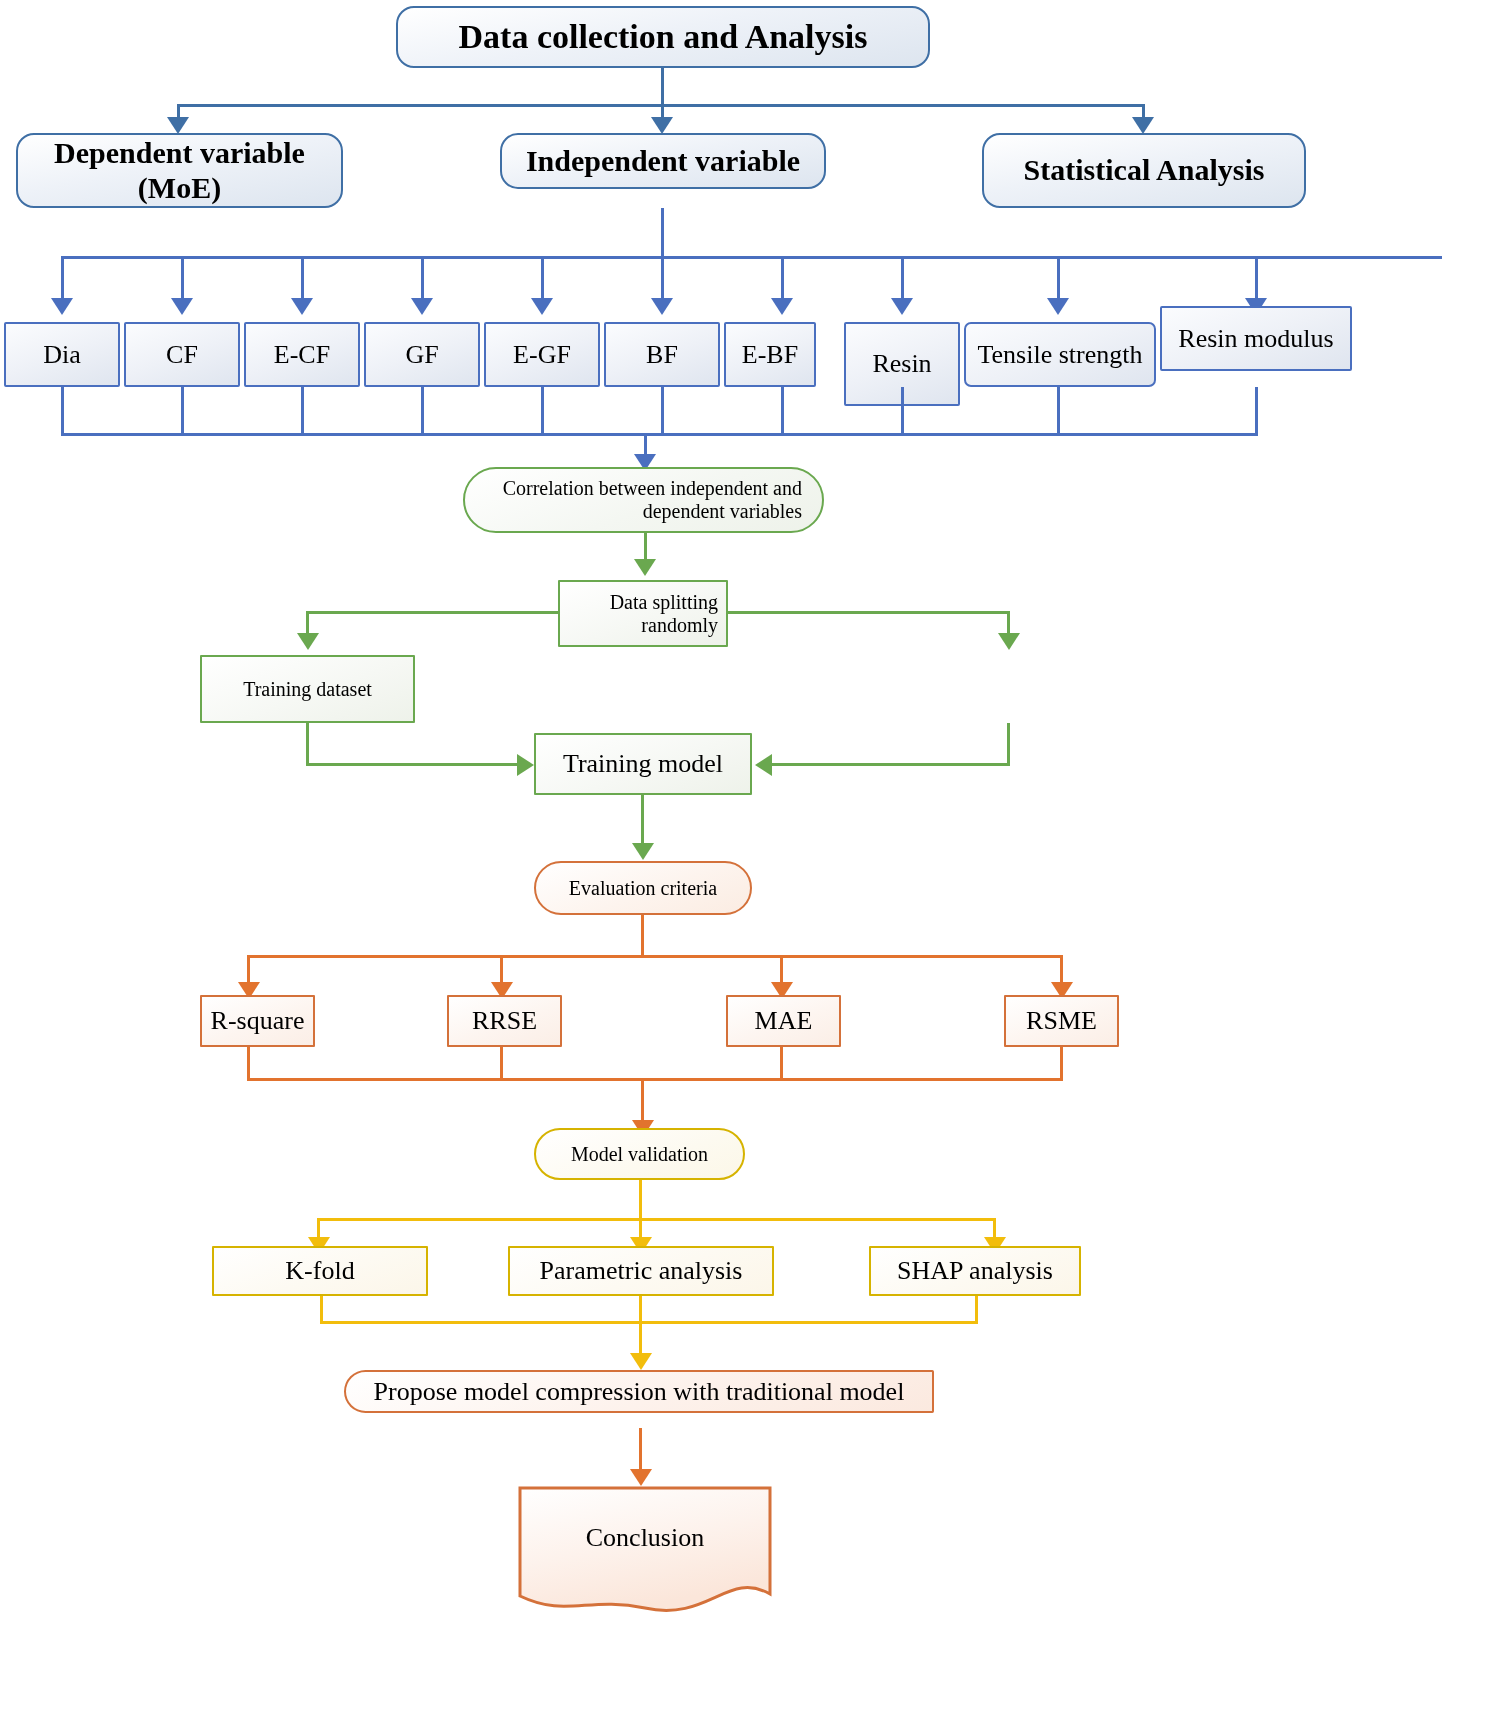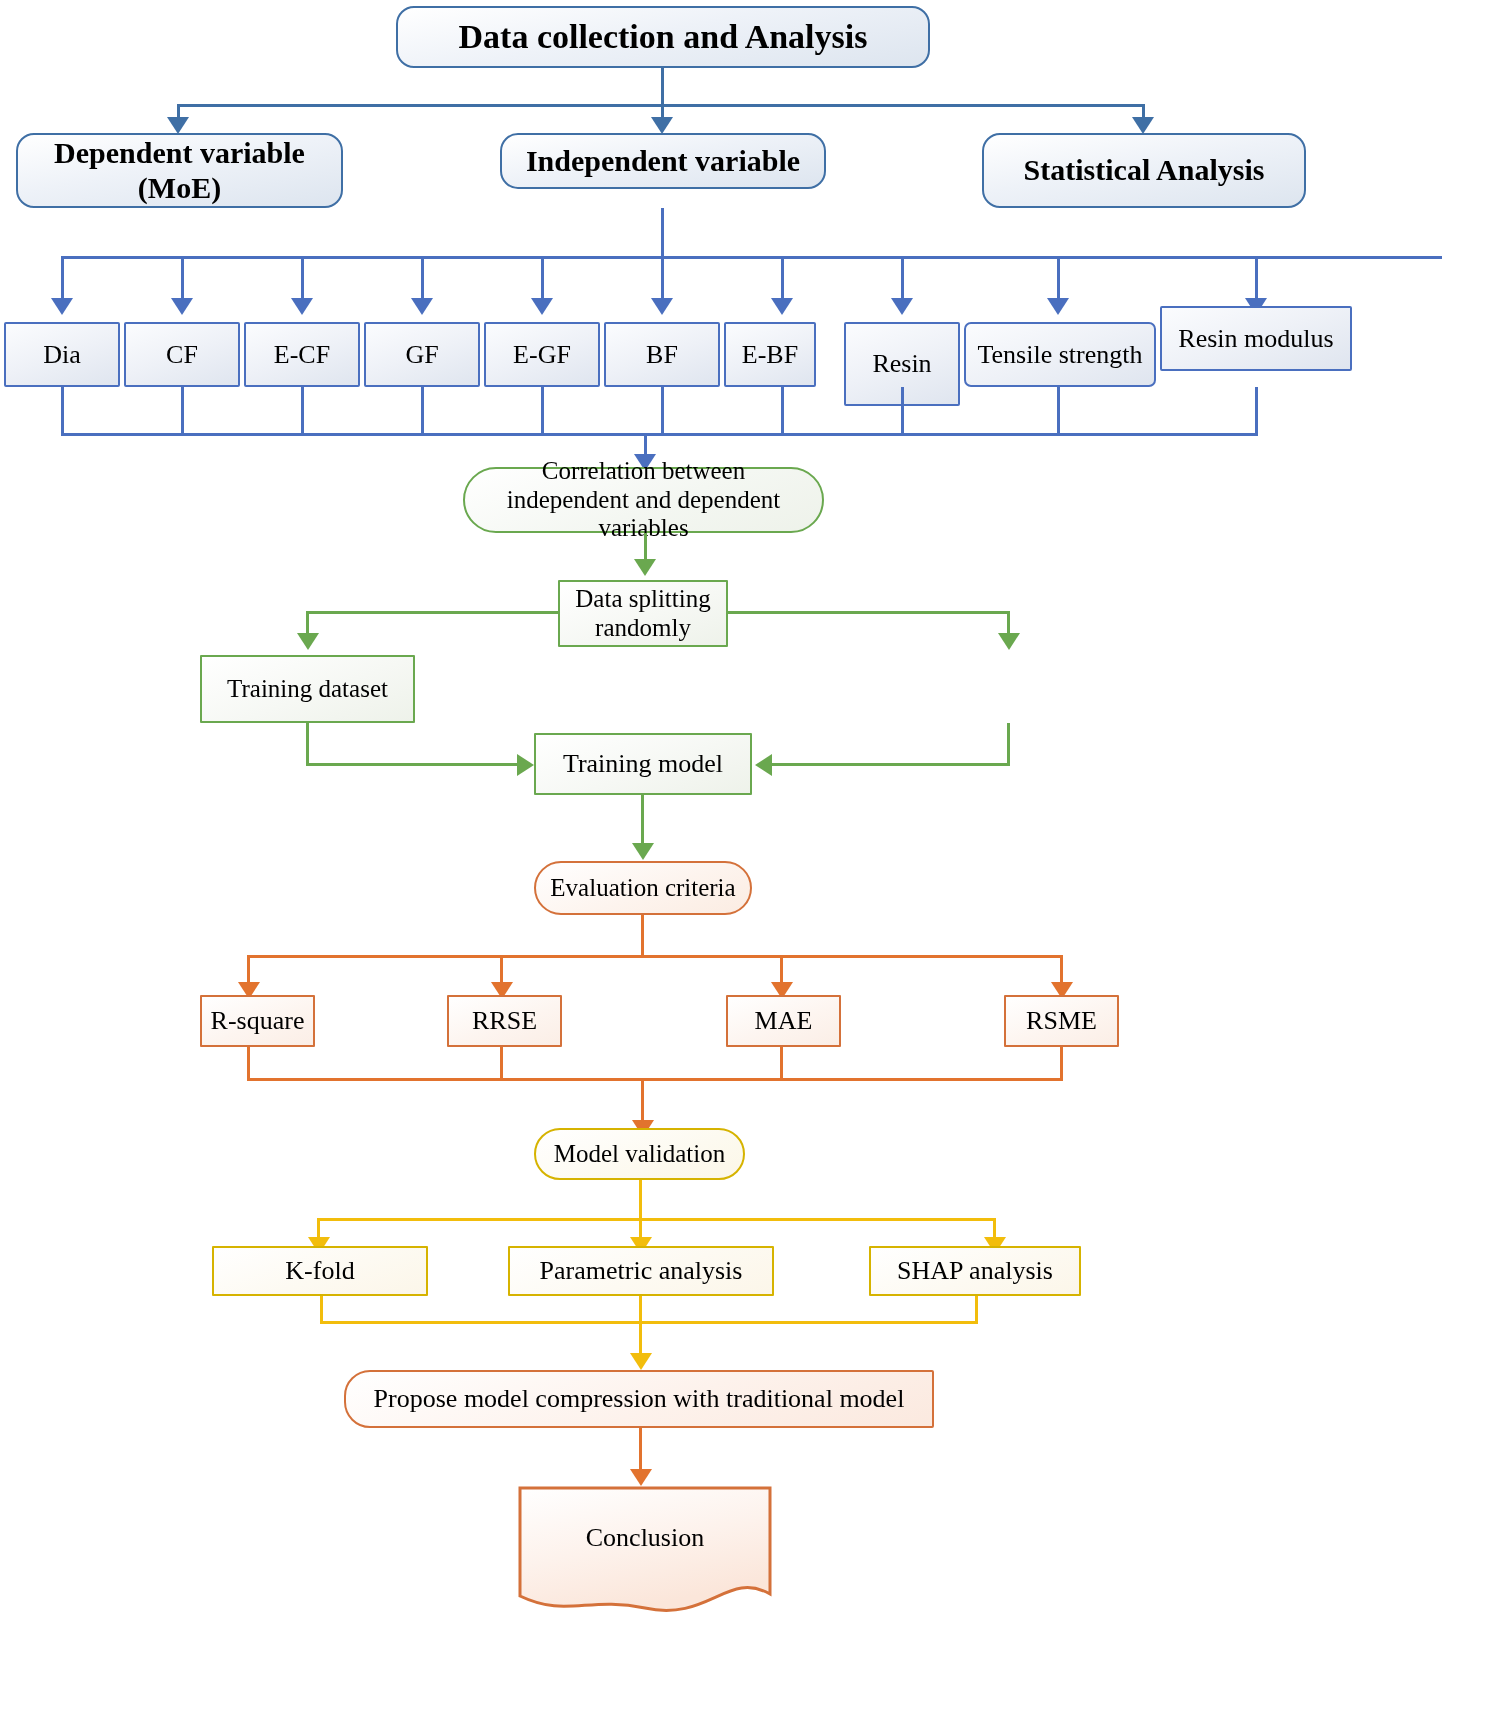--- a/index.html
+++ b/index.html
@@ -32,21 +32,21 @@
 
   
   .yellow-pill{border:2px solid #d6b300;border-radius:30px;
       background:linear-gradient(160deg,#ffffff 0%,#fdfaf0 60%,#fcf7e8 100%);}
   .yellow-rect{border:2px solid #d6b300;border-radius:1px;
       background:linear-gradient(160deg,#ffffff 0%,#fdfaf2 55%,#fcf6e9 100%);}
 
   
   .flag{border:2px solid #d4713a;border-radius:26px 2px 2px 26px;
       background:linear-gradient(160deg,#ffffff 0%,#fdf2ec 55%,#fbe9df 100%);}
-  .t24{font-size:25px;}
+  .t24{font-size:20px;text-align:right;}
   .t26{font-size:26px;}
   .t30{font-size:30px;}
   .t34{font-size:34px;}
 
   
   .ln{position:absolute;}
   .v-blue{background:#3f6fa5;width:3px;}
   .h-blue{background:#3f6fa5;height:3px;}
   .v-blue2{background:#4a6fbf;width:3px;}
   .h-blue2{background:#4a6fbf;height:3px;}
@@ -263,21 +263,21 @@
     <span>SHAP analysis</span>
     </div>
 
   <div class="ln v-yellow" style="left:320px;top:1296px;width:3px;height:27px;"></div>
   <div class="ln v-yellow" style="left:639px;top:1296px;width:3px;height:27px;"></div>
   <div class="ln v-yellow" style="left:975px;top:1296px;width:3px;height:27px;"></div>
   <div class="ln h-yellow" style="left:320px;top:1321px;width:658px;height:3px;"></div>
   <div class="ln v-yellow" style="left:639px;top:1321px;width:3px;height:33px;"></div>
   <div class="ah ah-down-yellow" style="left:630px;top:1353px;"></div>
 
-  <div class="node flag t26" style="left:344px;top:1370px;width:590px;height:58px;padding:0 16px;">
+  <div class="node flag t26" style="left:344px;top:1370px;width:590px;height:43px;padding:0 16px;">
     <span>Propose model compression with traditional model</span>
   </div>
 
   <div class="ln v-orange" style="left:639px;top:1428px;width:3px;height:42px;"></div>
   <div class="ah ah-down-orange" style="left:630px;top:1469px;"></div>
 
   <svg class="doc" style="left:518px;top:1486px;" width="254" height="130" viewBox="0 0 254 130">
     <defs>
       <linearGradient id="concGrad" x1="0" y1="0" x2="0.4" y2="1">
         <stop offset="0%" stop-color="#ffffff"></stop>

